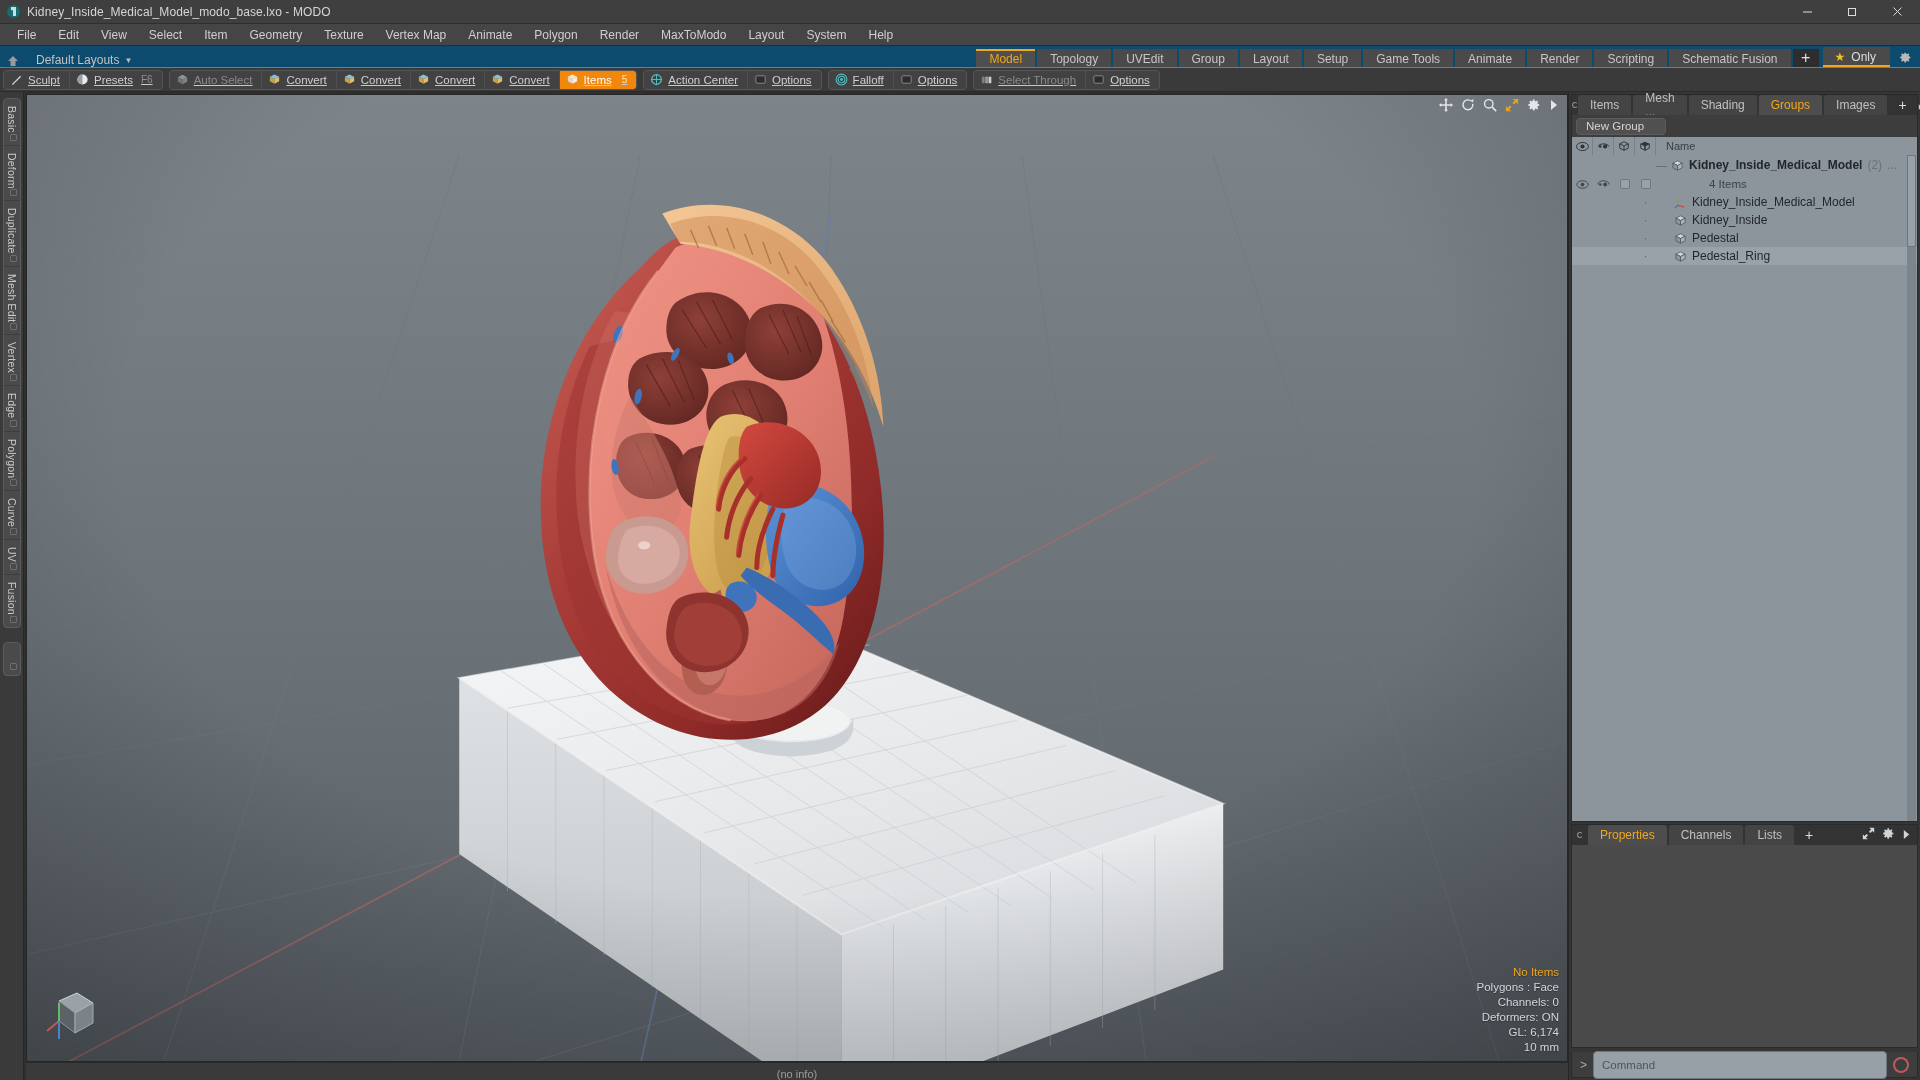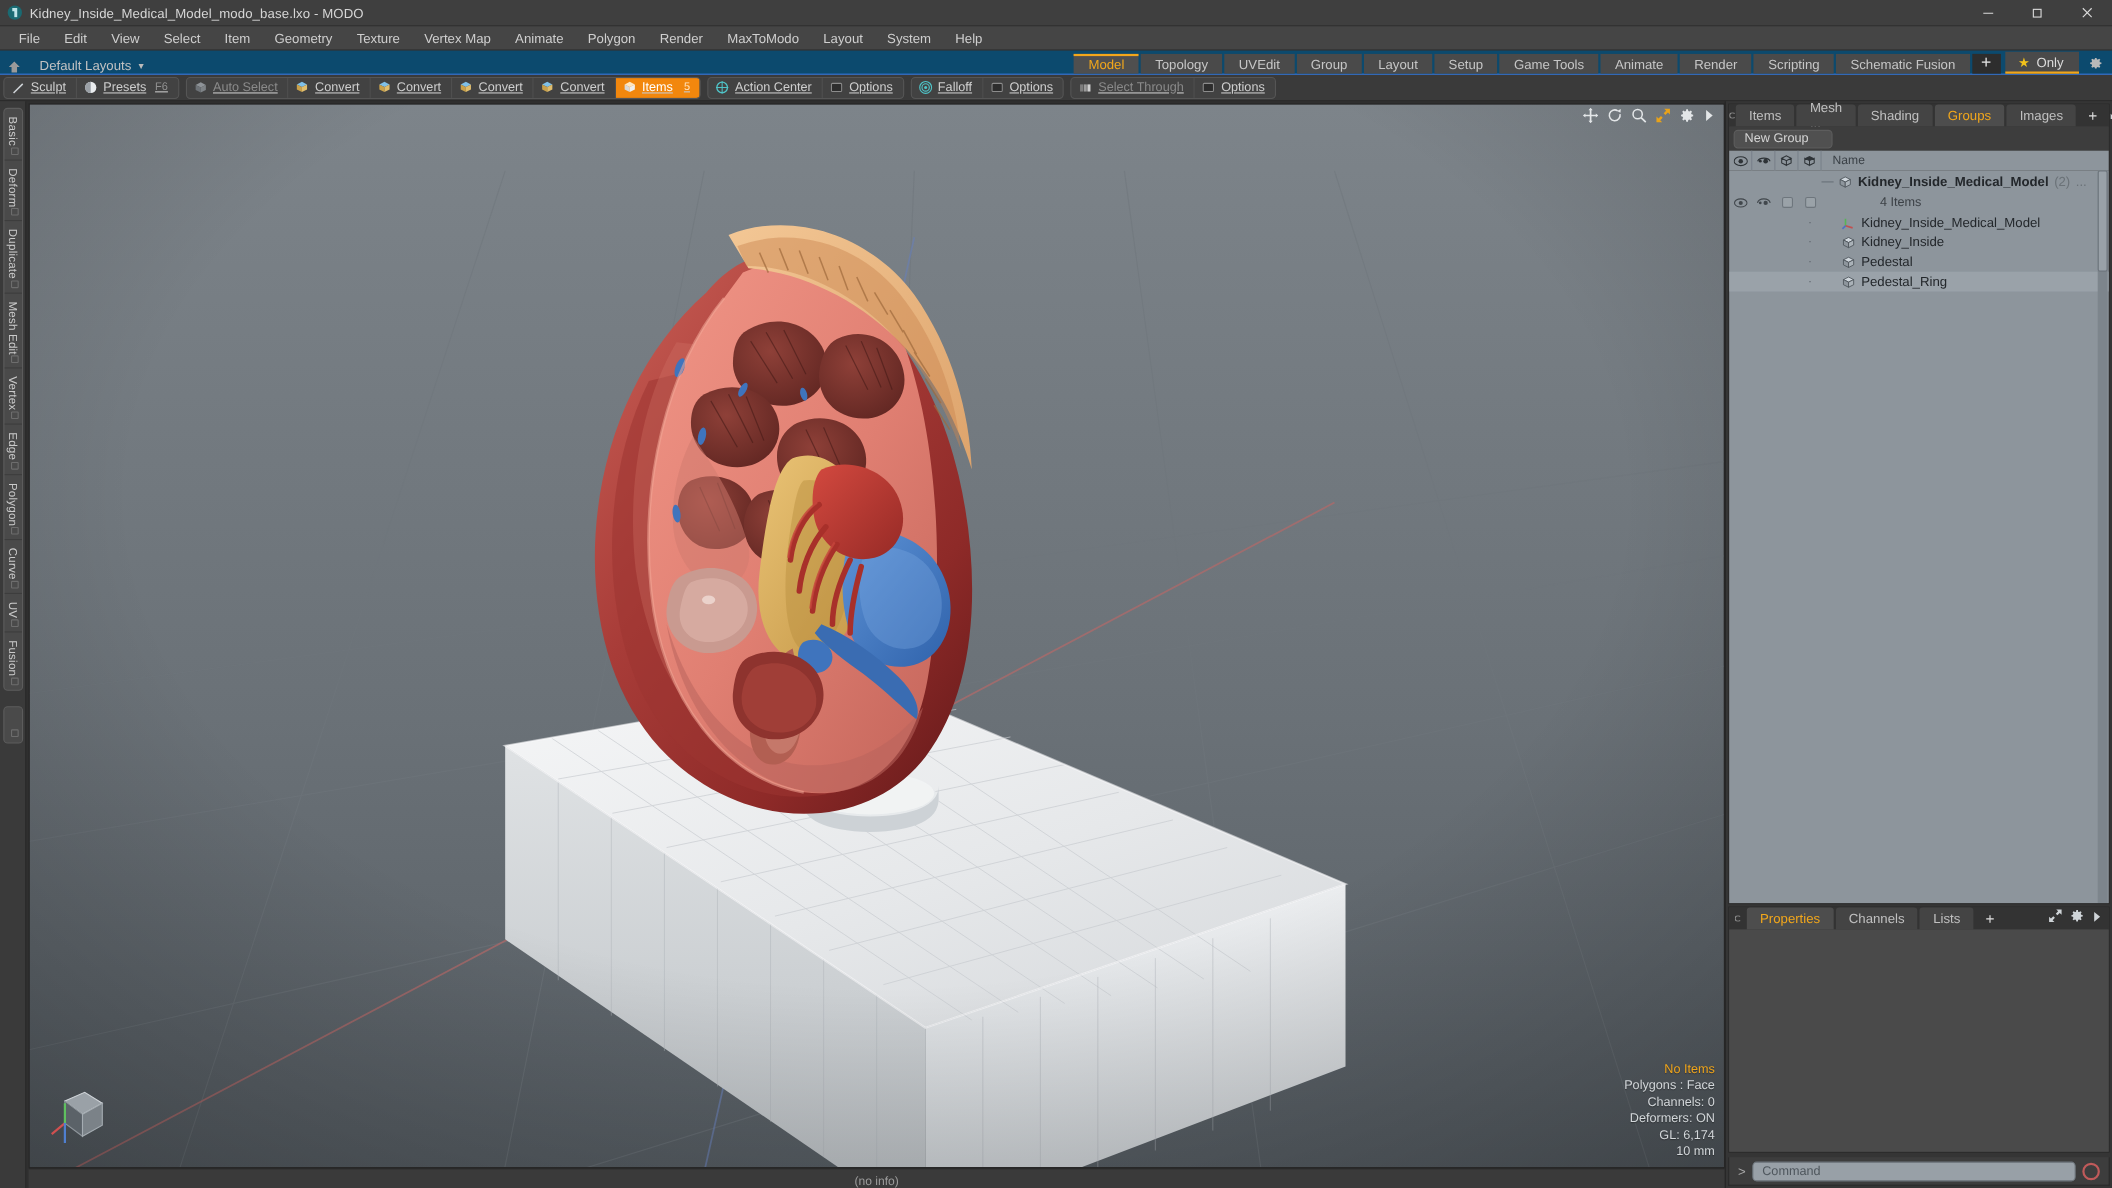--- a/index.html
+++ b/index.html
@@ -217,21 +217,21 @@
     position: absolute; right: 1px; top: 0; bottom: 0; width: 9px; background: #7d858c;
   }
   .scroll-thumb { position: absolute; top: 0; left: 0; right: 0; height: 92px; background: #99a1a8; border: 1px solid #6d757c; border-radius: 2px; }
 
   .cmdbar {
     height: 26px; flex: 0 0 26px; background: #3d3d3d; display: flex; align-items: center;
     padding: 0 4px; gap: 6px; border: 1px solid #2a2a2a; border-top: none; margin: 2px 0 2px 0;
   }
   .cmd-gt { color: #a9a9a9; font-size: 12px; padding-left: 4px; }
   .cmd-input {
-    flex: 1 1 auto; height: 18px; background: #98a0a7; border: 1px solid #6f777e; border-radius: 4px;
+    flex: 1 1 auto; height: 28px; background: #98a0a7; border: 1px solid #6f777e; border-radius: 4px;
     font-size: 11.5px; color: #4e565d; display: flex; align-items: center; padding: 0 8px;
   }
   .cmd-rec { width: 16px; height: 16px; border-radius: 50%; border: 2px solid #c05a5a; margin-right: 4px; flex: 0 0 16px; }
 
   .panel-body-empty { flex: 1 1 auto; background: #4a4a4a; }
 
   
   .scene { position: absolute; inset: 0; }
 </style>
 </head>

